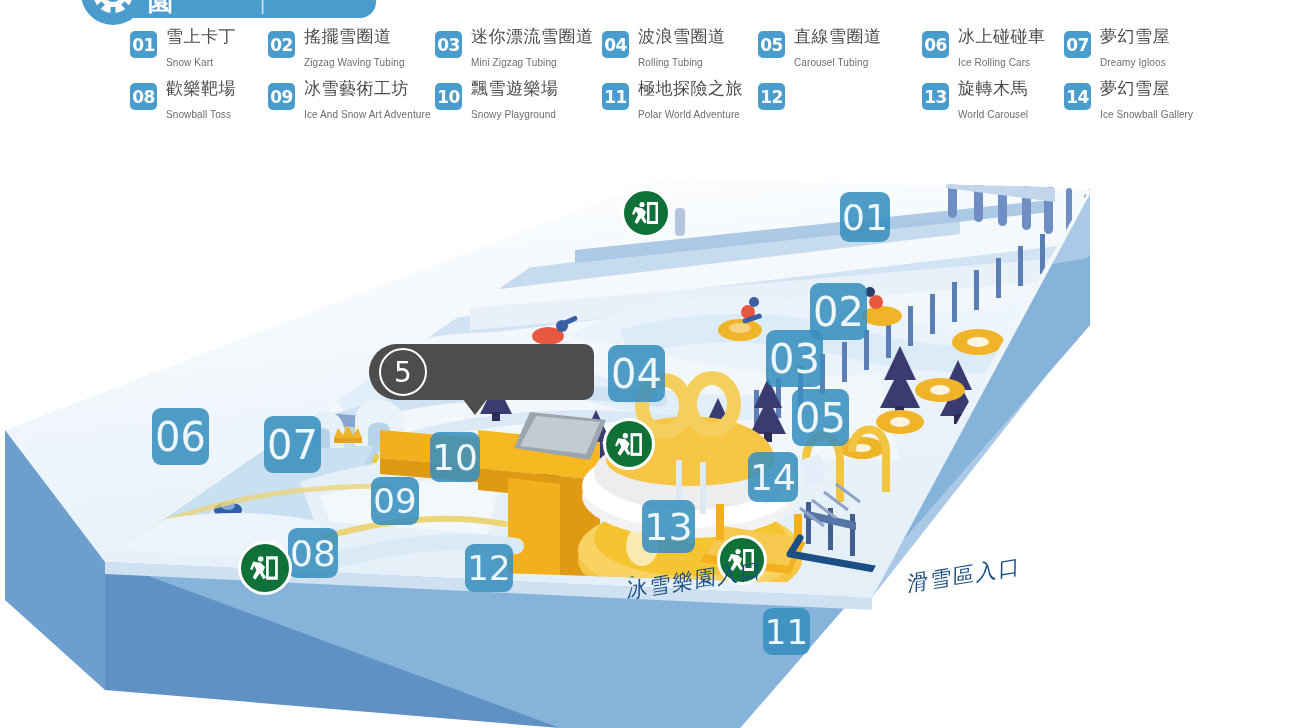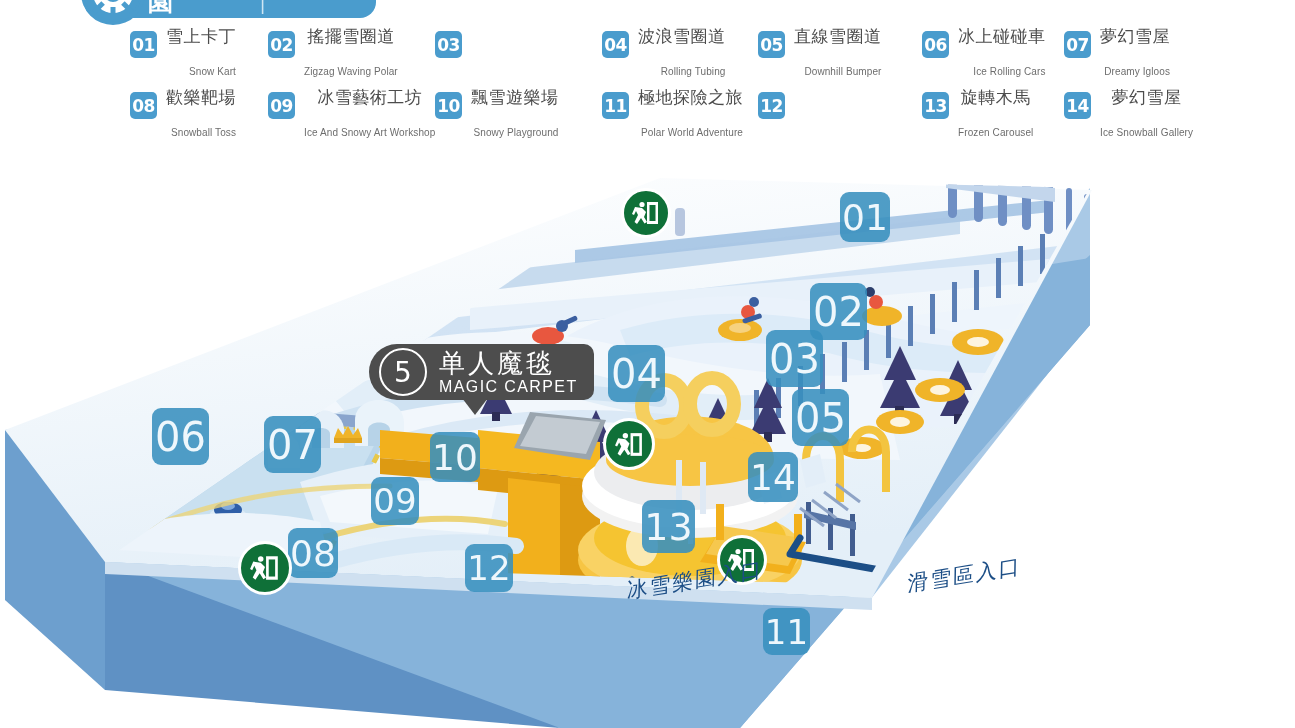--- a/index.html
+++ b/index.html
@@ -100,29 +100,27 @@
     margin-left: 9px;
     line-height: 1.05;
     white-space: nowrap;
   }
   .legend-zh {
     font-size: 17px;
     color: #4c4c4c;
     letter-spacing: 0.5px;
     display: block;
     font-family: "DejaVu Sans", sans-serif;
-    text-align: center;
   }
   .legend-en {
     font-size: 10px;
     color: #6d6d6d;
     display: block;
-    margin-top: 21px;
+    margin-top: 12px;
     letter-spacing: 0.1px;
-    text-align: right;
   }
 
   
   #map-canvas {
     position: absolute;
     left: 0;
     top: 130px;
     width: 1295px;
     height: 598px;
   }
@@ -262,38 +260,42 @@
       <div class="legend-badge">01</div>
       <div class="legend-text">
         <span class="legend-zh">雪上卡丁</span>
         <span class="legend-en">Snow Kart</span>
       </div>
     </div>
     <div class="legend-item" style="width:167px">
       <div class="legend-badge">02</div>
       <div class="legend-text">
         <span class="legend-zh">搖擺雪圈道</span>
-        <span class="legend-en">Zigzag Waving Polar</span>
+        <span class="legend-en">Zigzag Waving Tubing</span>
       </div>
     </div>
     <div class="legend-item" style="width:167px">
       <div class="legend-badge">03</div>
+      <div class="legend-text">
+        <span class="legend-zh">迷你漂流雪圈道</span>
+        <span class="legend-en">Mini Zigzag Tubing</span>
+      </div>
     </div>
     <div class="legend-item" style="width:156px">
       <div class="legend-badge">04</div>
       <div class="legend-text">
         <span class="legend-zh">波浪雪圈道</span>
         <span class="legend-en">Rolling Tubing</span>
       </div>
     </div>
     <div class="legend-item" style="width:164px">
       <div class="legend-badge">05</div>
       <div class="legend-text">
         <span class="legend-zh">直線雪圈道</span>
-        <span class="legend-en">Downhill Bumper</span>
+        <span class="legend-en">Carousel Tubing</span>
       </div>
     </div>
     <div class="legend-item" style="width:142px">
       <div class="legend-badge">06</div>
       <div class="legend-text">
         <span class="legend-zh">冰上碰碰車</span>
         <span class="legend-en">Ice Rolling Cars</span>
       </div>
     </div>
     <div class="legend-item" style="width:120px">
@@ -310,21 +312,21 @@
       <div class="legend-badge">08</div>
       <div class="legend-text">
         <span class="legend-zh">歡樂靶場</span>
         <span class="legend-en">Snowball Toss</span>
       </div>
     </div>
     <div class="legend-item" style="width:167px">
       <div class="legend-badge">09</div>
       <div class="legend-text">
         <span class="legend-zh">冰雪藝術工坊</span>
-        <span class="legend-en">Ice And Snowy Art Workshop</span>
+        <span class="legend-en">Ice And Snow Art Adventure</span>
       </div>
     </div>
     <div class="legend-item" style="width:167px">
       <div class="legend-badge">10</div>
       <div class="legend-text">
         <span class="legend-zh">飄雪遊樂場</span>
         <span class="legend-en">Snowy Playground</span>
       </div>
     </div>
     <div class="legend-item" style="width:156px">
@@ -334,21 +336,21 @@
         <span class="legend-en">Polar World Adventure</span>
       </div>
     </div>
     <div class="legend-item" style="width:164px">
       <div class="legend-badge">12</div>
     </div>
     <div class="legend-item" style="width:142px">
       <div class="legend-badge">13</div>
       <div class="legend-text">
         <span class="legend-zh">旋轉木馬</span>
-        <span class="legend-en">Frozen Carousel</span>
+        <span class="legend-en">World Carousel</span>
       </div>
     </div>
     <div class="legend-item" style="width:120px">
       <div class="legend-badge">14</div>
       <div class="legend-text">
         <span class="legend-zh">夢幻雪屋</span>
         <span class="legend-en">Ice Snowball Gallery</span>
       </div>
     </div>
   </div>
@@ -681,21 +683,17 @@
       <rect x="16" y="4" width="11" height="22" fill="#ffffff"></rect>
       <rect x="18.5" y="7" width="6" height="16" fill="#0f7038"></rect>
       <circle cx="11" cy="6.5" r="2.6" fill="#ffffff"></circle>
       <path d="M11,10 L15,14 L13,19 L16,24 L13.5,25.5 L10,20 L6,26 L3.5,24 L7,17 L5,13 L3,17 L1,16 L4,9 Z" fill="#ffffff"></path>
     </svg>
   </div>
 </div>
 
 <div id="magic-carpet-tip">
   <div class="mc-num">5</div>
-  <div class="mc-text">
-    <span class="mc-zh">单人魔毯</span>
-    <span class="mc-en">MAGIC CARPET</span>
-  </div>
 </div>
 <div id="magic-carpet-pointer"></div>
 
 <div class="entrance-label" id="entrance-ice">冰雪樂園入口</div>
 <div class="entrance-label" id="entrance-ski">滑雪區入口</div>
 
 </body></html>

